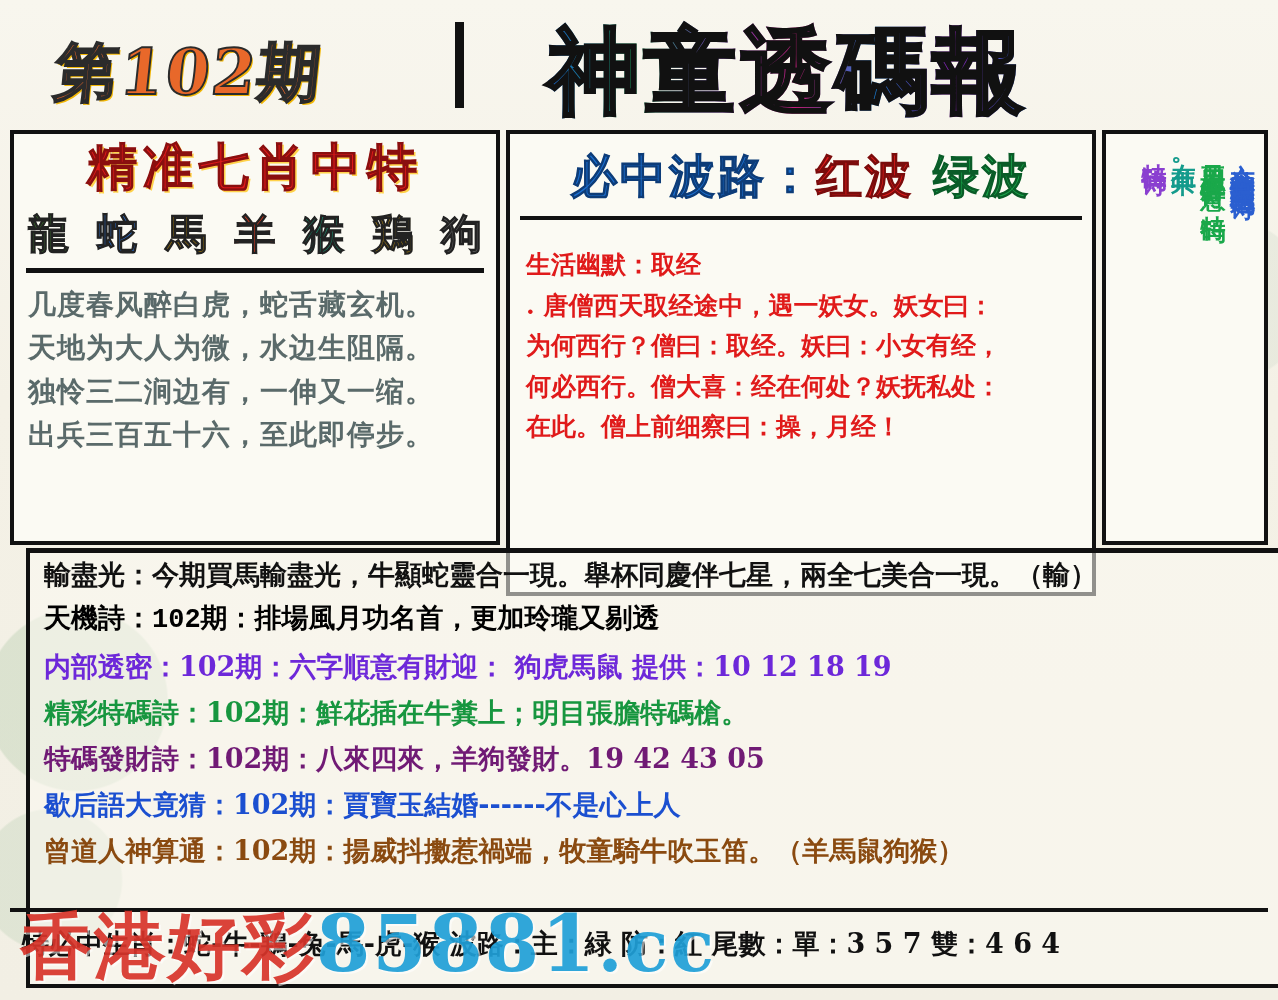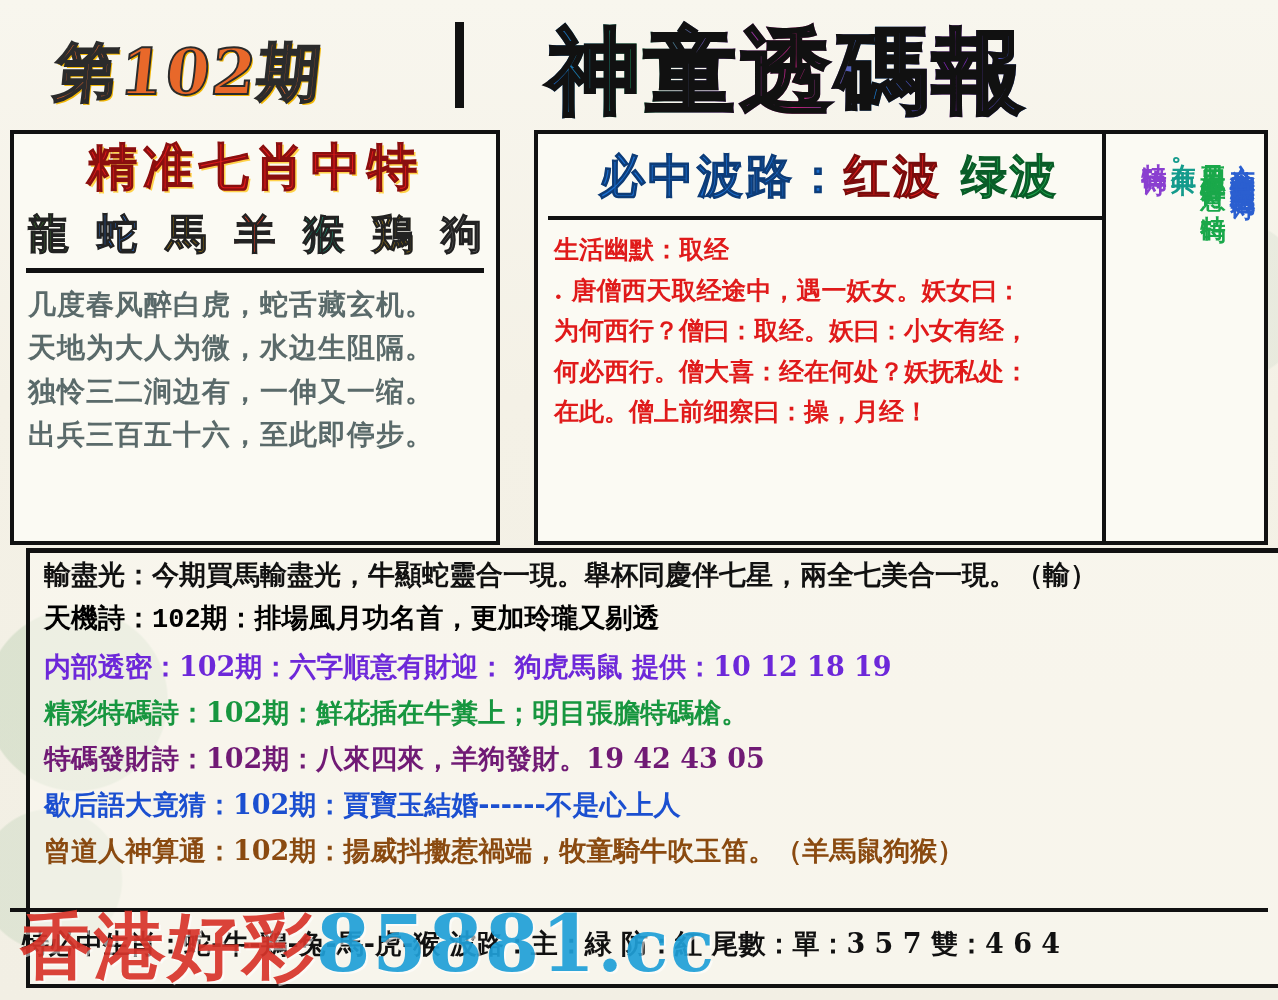--- a/index.html
+++ b/index.html
@@ -45,21 +45,21 @@
     -webkit-background-clip:text;background-clip:text;color:transparent;
     -webkit-text-stroke:3px #111;
     paint-order:stroke fill;
   }
 
   
   .panels{position:absolute;left:10px;top:130px;width:1258px;height:415px;}
 
   .panel{position:absolute;border:4px solid #111;background:#fbfaf3;box-sizing:border-box;}
   .p-left{left:0;top:0;width:490px;height:415px;}
-  .p-mid{left:524px;top:0;width:590px;height:415px;}
+  .p-mid{left:496px;top:0;width:590px;height:466px;}
   .p-right{left:1092px;top:0;width:166px;height:415px;}
 
   .seven-title{
     text-align:center;
     font-family:"DejaVu Serif","Liberation Serif",serif;
     font-weight:bold;font-size:50px;letter-spacing:6px;
     color:#e01a1a;text-shadow:2px 2px 0 #ffd24a;
     -webkit-text-stroke:1px #8a0f0f;
   }
   .zodiac-row{
@@ -81,21 +81,21 @@
   .wave-title{
     text-align:center;margin-top:12px;
     font-family:"DejaVu Serif","Liberation Serif",serif;
     font-weight:bold;font-size:46px;letter-spacing:3px;
     color:#1b6fd0;-webkit-text-stroke:1px #0d3c78;
   }
   .wave-title .w-red{color:#e01a1a;-webkit-text-stroke:1px #7a0c0c;}
   .wave-title .w-green{color:#1aa84a;-webkit-text-stroke:1px #0a5c28;}
   .hr-thin{height:4px;background:#111;margin:8px 10px 0 10px;}
   .joke{
-    padding:10px 16px 0 16px;
+    padding:25px 16px 0 16px;
     font-family:"DejaVu Serif","Liberation Serif",serif;
     font-weight:bold;font-size:25px;line-height:1.62;color:#e01a1a;
   }
   .joke .lead{color:#e01a1a;}
   .joke div{white-space:nowrap;}
 
   .p-right-inner{
     display:flex;flex-direction:row-reverse;justify-content:flex-start;
     height:100%;padding:10px 8px;box-sizing:border-box;gap:2px;
   }

